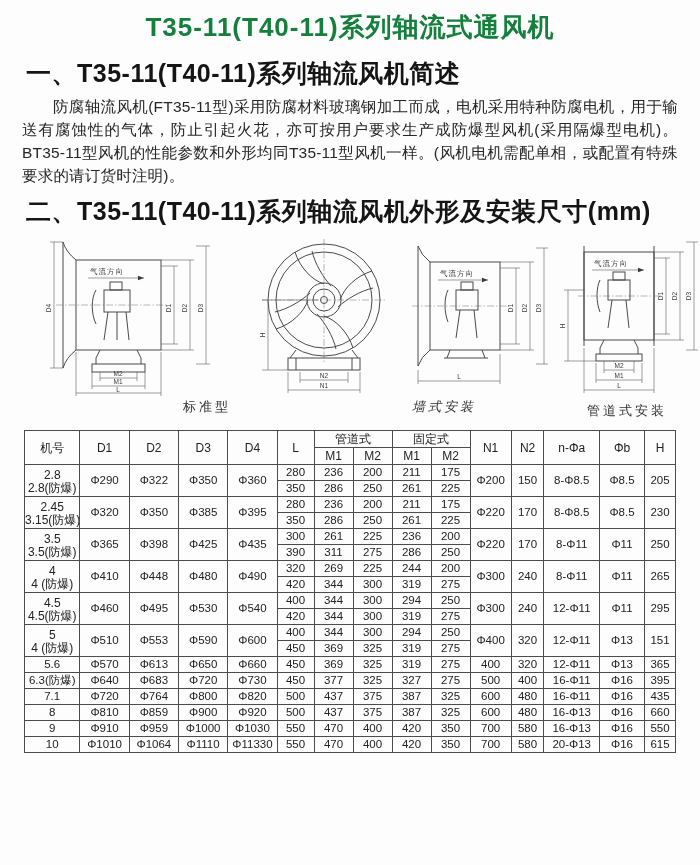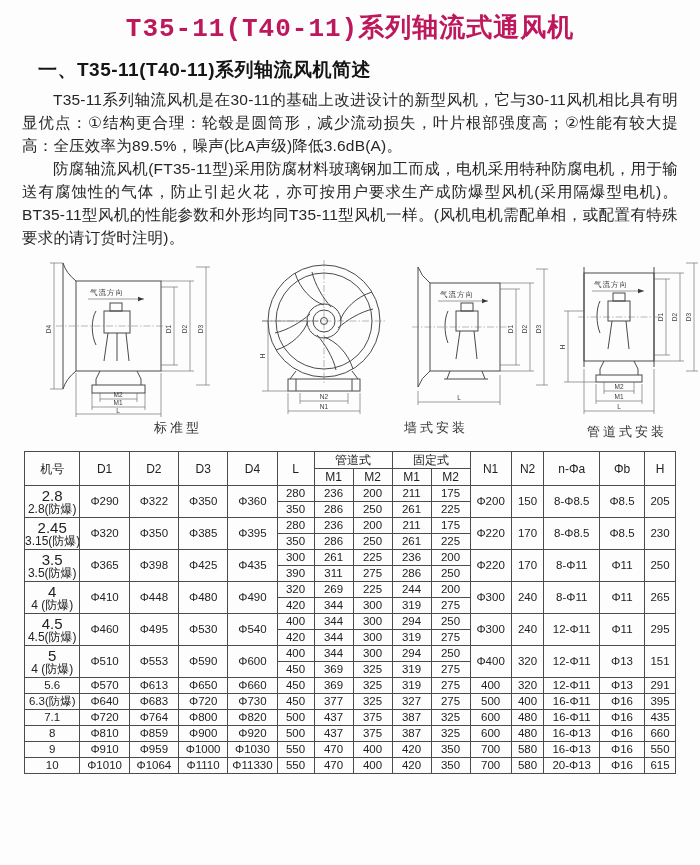--- a/index.html
+++ b/index.html
@@ -1,48 +1,48 @@
 <!DOCTYPE html>
 <html><head>
 <meta charset="utf-8">
 <style>
   html,body{margin:0;padding:0;}
   body{width:700px;height:865px;background:#fdfdfd;font-family:"Liberation Sans","DejaVu Sans",sans-serif;color:#1c1c1c;overflow:hidden;}
   .page{padding:4px 22px 0 22px;}
-  .title{text-align:center;font-size:26px;font-weight:bold;letter-spacing:1px;margin:6px 0 12px 0;color:#be185d;font-family:Liberation Mono, monospace;}
-  .sec-head{font-size:19px;font-weight:bold;margin:8px 0 5px 16px;letter-spacing:0.5px;color:#151515;}
+  .title{text-align:center;font-size:26px;font-weight:bold;letter-spacing:1px;margin:6px 0 12px 0;color:#15803d;}
+  .sec-head{font-size:25px;font-weight:bold;margin:8px 0 5px 4px;letter-spacing:0.5px;color:#151515;}
   .para{font-size:15.5px;line-height:23px;text-align:justify;text-indent:2em;margin:0;color:#262626;letter-spacing:0.2px;}
   
   .dwg-strip{position:relative;height:190px;margin-top:6px;}
   .dwg{position:absolute;}
   .dwg line,.dwg path,.dwg rect,.dwg circle{stroke:#4a4a4a;stroke-width:1;fill:none;}
   .dwg .dim{stroke:#606060;stroke-width:0.6;}
   .dwg .cl{stroke:#707070;stroke-width:0.5;stroke-dasharray:7 2 1.5 2;}
   .dwg text{font-size:6.5px;fill:#3a3a3a;stroke:none;font-family:inherit;}
   .dwg text.flow{font-size:7.5px;letter-spacing:1px;}
   .dwg .fillb{fill:#3a3a3a;stroke:none;}
   .cap{position:absolute;font-size:13px;letter-spacing:3px;color:#333;}
   
   table.fan{border-collapse:collapse;width:652px;margin:6px auto 0 auto;table-layout:fixed;}
   table.fan th,table.fan td{border:1px solid #4c4c4c;text-align:center;vertical-align:middle;padding:0;font-size:11.5px;line-height:15px;color:#222;font-weight:normal;white-space:nowrap;overflow:hidden;}
   table.fan th{font-size:12px;line-height:16px;}
-  td.model-cell div.m-top{font-size:15px;line-height:14px;}
+  td.model-cell div.m-top{font-size:12px;line-height:14px;}
   td.model-cell div.m-bot{font-size:12px;line-height:12px;}
 </style>
 </head>
 <body>
 
 <div class="page">
 
   <div class="title">T35-11(T40-11)系列轴流式通风机</div>
 
   <div class="sec-head">一、T35-11(T40-11)系列轴流风机简述</div>
-  <p class="para">T35-11系列轴流风机是在30-11的基础上改进设计的新型风机，它与30-11风机相比具有明显优点：①结构更合理：轮毂是圆筒形，减少流动损失，叶片根部强度高；②性能有较大提高：全压效率为89.5%，噪声(比A声级)降低3.6dB(A)。</p>
   <p class="para">防腐轴流风机(FT35-11型)采用防腐材料玻璃钢加工而成，电机采用特种防腐电机，用于输送有腐蚀性的气体，防止引起火花，亦可按用户要求生产成防爆型风机(采用隔爆型电机)。BT35-11型风机的性能参数和外形均同T35-11型风机一样。(风机电机需配单相，或配置有特殊要求的请订货时注明)。</p>
 
+  <div class="sec-head">二、T35-11(T40-11)系列轴流风机外形及安装尺寸(mm)</div>
 
   <div class="dwg-strip">
 
     <svg class="dwg" style="left:24px;top:0;" width="185" height="162" viewBox="0 0 185 162">
       <path d="M30,26 Q20,18 17,8"></path>
         <path d="M30,116 Q20,124 17,134"></path>
         <line x1="17" y1="8" x2="17" y2="134"></line>
       <rect x="30" y="26" width="85" height="90"></rect>
       <line class="cl" x1="10" y1="71" x2="122" y2="71"></line>
       <text class="flow" x="44" y="40">气流方向</text>
@@ -214,22 +214,22 @@
       <line class="dim" x1="40" y1="129" x2="40" y2="149"></line>
         <line class="dim" x1="86" y1="129" x2="86" y2="149"></line>
         <line class="dim" x1="40" y1="146" x2="86" y2="146"></line>
       <text x="63" y="144" text-anchor="middle">M1</text>
       <line class="dim" x1="28" y1="114" x2="28" y2="159"></line>
         <line class="dim" x1="98" y1="114" x2="98" y2="159"></line>
         <line class="dim" x1="28" y1="156" x2="98" y2="156"></line>
       <text x="63" y="154" text-anchor="middle">L</text>
     </svg>
 
-    <div class="cap" style="left:132px;top:164px;">标准型</div>
-    <div class="cap" style="left:382px;top:164px;">墙式安装</div>
+    <div class="cap" style="left:161px;top:164px;">标准型</div>
+    <div class="cap" style="left:390px;top:164px;font-style:italic;">墙式安装</div>
     <div class="cap" style="left:565px;top:168px;">管道式安装</div>
   </div>
 
   <table class="fan">
     <colgroup>
       <col style="width:54px">
         <col style="width:48px">
         <col style="width:48px">
         <col style="width:48px">
         <col style="width:48px">
@@ -438,21 +438,21 @@
           <td>Φ660</td>
           <td>450</td>
           <td>369</td>
           <td>325</td>
           <td>319</td>
           <td>275</td>
           <td>400</td>
           <td>320</td>
           <td>12-Φ11</td>
           <td>Φ13</td>
-          <td>291</td>
+          <td>365</td>
         </tr>
         <tr>
           <td>6.3(防爆)</td>
           <td>Φ640</td>
           <td>Φ683</td>
           <td>Φ720</td>
           <td>Φ730</td>
           <td>450</td>
           <td>377</td>
           <td>325</td>

